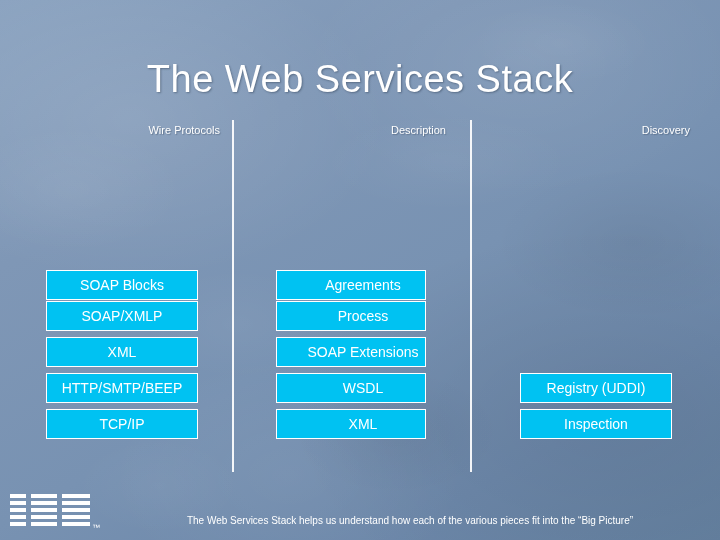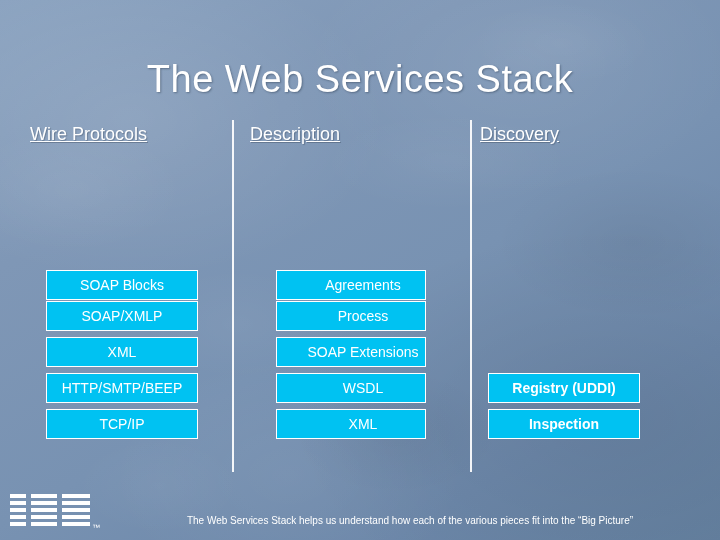--- a/index.html
+++ b/index.html
@@ -54,25 +54,24 @@
   }
   .col-headers {
     position: absolute;
     top: 124px;
     left: 0;
     width: 720px;
     z-index: 3;
   }
   .col-header {
     position: absolute;
-    font-size: 18px;
+    font-size: 11px;
     color: #ffffff;
-    text-align: left;
+    text-align: right;
     text-shadow: 1px 1px 1px rgba(40,55,75,0.35);
-    text-decoration: underline;
   }
   .ch0 { left: 30px; width: 190px; }
   .ch1 { left: 250px; width: 196px; }
   .ch2 { left: 480px; width: 210px; }
 
   .divider {
     position: absolute;
     top: 120px;
     width: 2px;
     height: 352px;
@@ -92,21 +91,21 @@
     color: #ffffff;
     font-size: 14px;
     display: flex;
     align-items: center;
     justify-content: center;
     text-align: center;
     z-index: 4;
   }
   .c-wire { left: 46px; width: 152px; }
   .c-desc { left: 276px; width: 150px; padding-left: 24px; }
-  .c-disc { left: 488px; width: 152px; font-weight: bold; }
+  .c-disc { left: 520px; width: 152px; }
 
   .r0 { top: 270px; }
   .r1 { top: 301px; }
   .r2 { top: 337px; }
   .r3 { top: 373px; }
   .r4 { top: 409px; }
 
   .logo {
     position: absolute;
     left: 10px;

